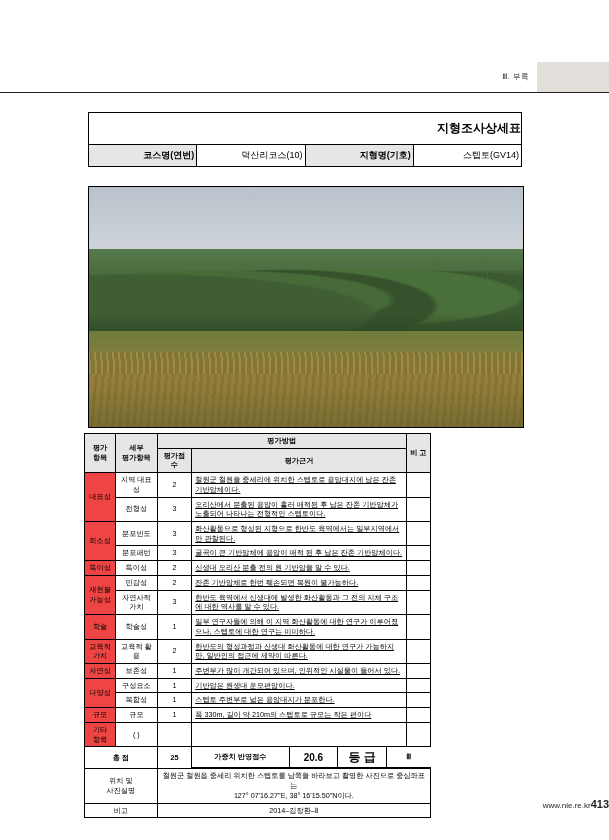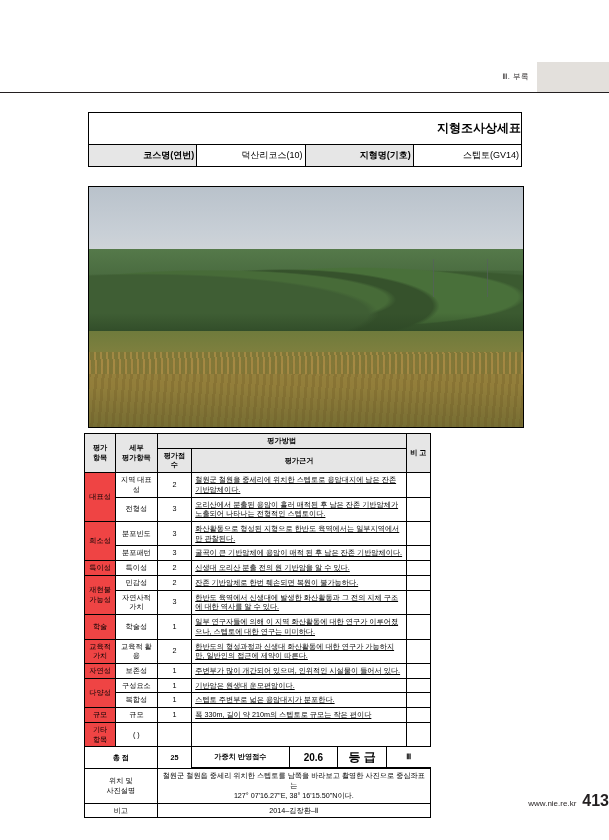--- a/index.html
+++ b/index.html
@@ -85,21 +85,21 @@
     line-height:1.35;vertical-align:middle;
   }
   .tbl-main th{background:#e6e6e6;font-weight:bold;text-align:center;}
   .c{text-align:center;}
   .l{text-align:left;text-decoration:underline;}
   .row-label{background:#ef4444;text-align:center;}
   .total-row td{font-weight:bold;}
   .footer{
     position:absolute;right:0;bottom:30px;font-size:8px;color:#231f20;
   }
-  .footer .pg{font-size:16px;font-weight:bold;margin-left:6px;}
+  .footer .pg{font-size:11px;font-weight:bold;}
 </style>
 </head>
 <body>
 
 <div class="page">
 
   <div class="hdr-tab"></div>
   <div class="hdr-text">Ⅲ. 부록</div>
   <div class="hdr-rule"></div>
 

